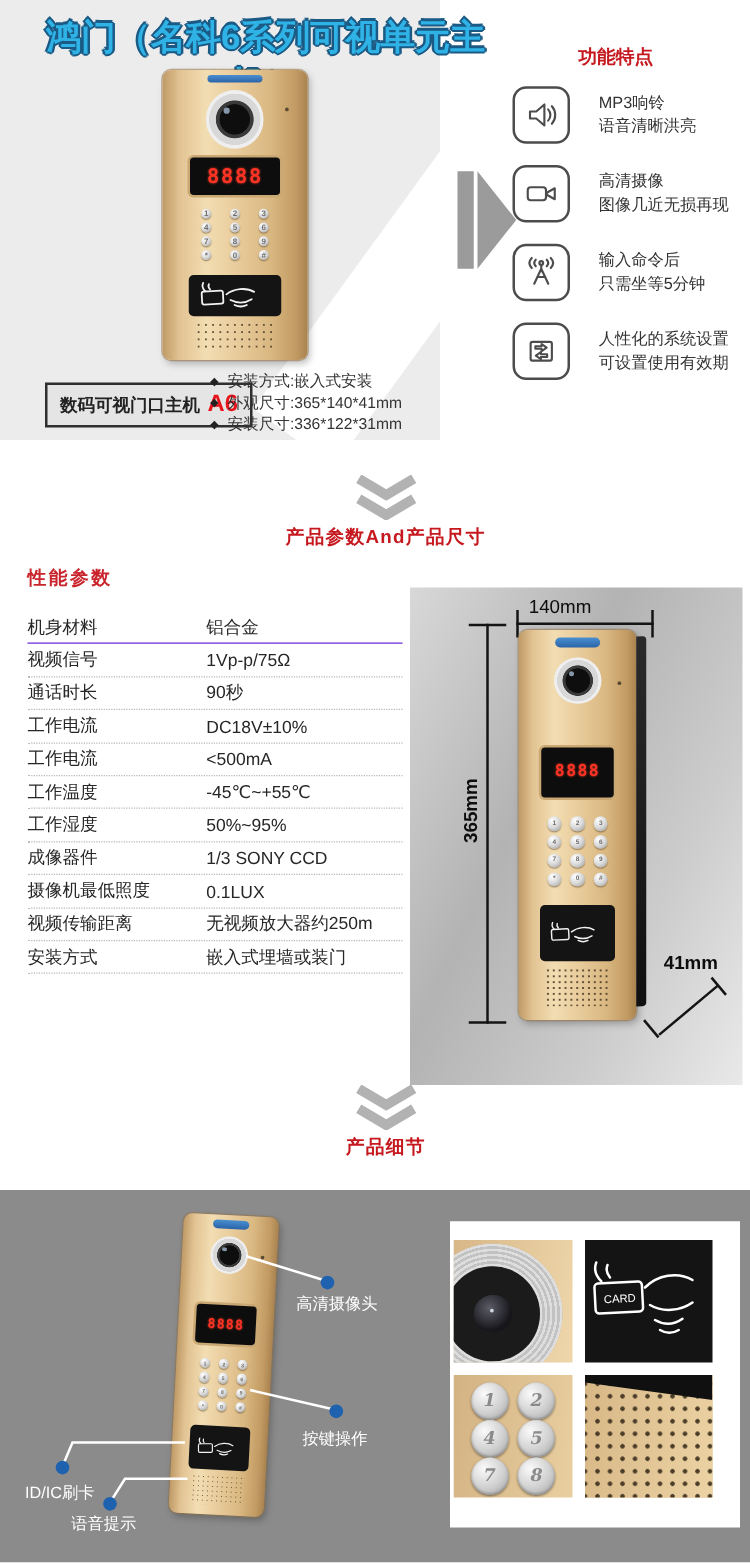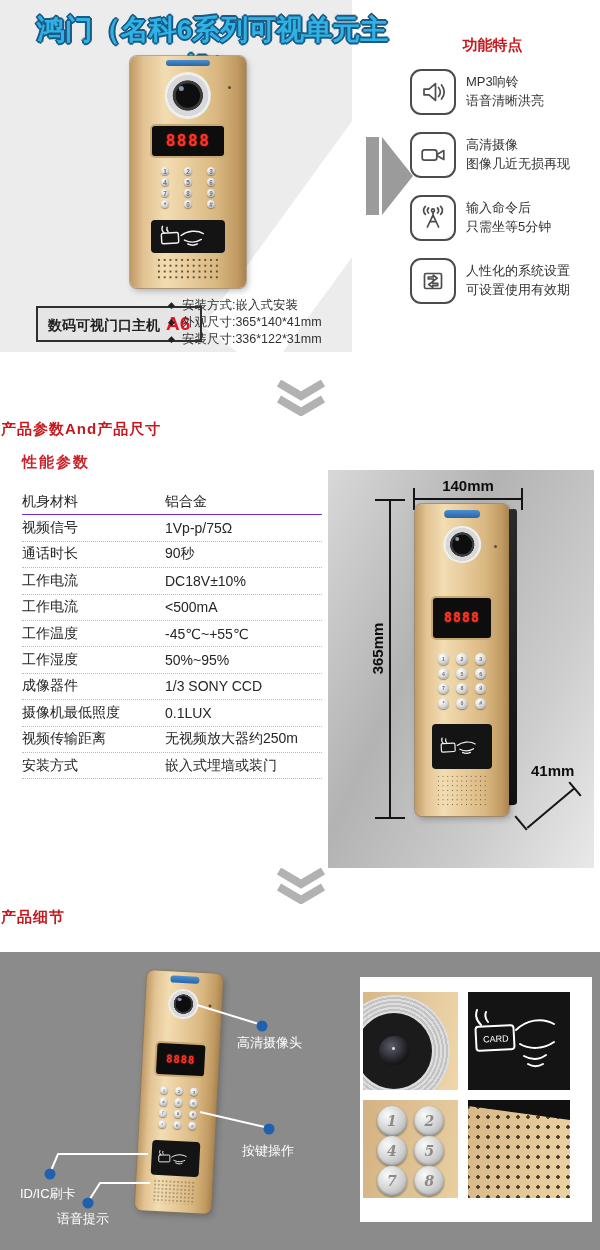--- a/index.html
+++ b/index.html
@@ -62,47 +62,47 @@
   .bullets .diamond{font-size:9px;color:#222;margin-right:7px}
 
   
   .arrow-bar{left:366px;top:137px;width:13px;height:78px;background:#9b9b9b}
   .arrow-tri{left:382px;top:137px;width:0;height:0;border-left:31px solid #9b9b9b;
        border-top:39px solid transparent;border-bottom:39px solid transparent}
 
   
   .features{left:410px;top:36px;width:190px}
   .features h3{margin:0 0 14px 0;text-align:center;width:165px;font-size:15px;color:#c5191f}
-  .f-row{display:flex;align-items:center;gap:10px;margin-bottom:17px}
+  .f-row{display:flex;align-items:center;gap:23px;margin-bottom:17px}
   .ficon{flex:0 0 46px;width:46px;height:46px;border:2px solid #4c4c4c;border-radius:11px;
        display:flex;align-items:center;justify-content:center;background:#fff;box-sizing:border-box}
   .ficon svg{stroke:#4c4c4c;fill:none;stroke-width:1.7;stroke-linejoin:round;stroke-linecap:round}
   .f-text{font-size:13px;line-height:1.45;color:#333;white-space:nowrap}
 
   
-  .sep{left:1px;right:0;text-align:left}
+  .sep{left:17px;right:0;text-align:center}
   #sep1{top:380px}#sep2{top:868px}
   .sep .txt{margin-top:4px;font-size:15px;font-weight:bold;color:#c5191f;letter-spacing:1px}
   .chev{display:block;margin:0 auto}
   .chev path{fill:none;stroke:#b2b2b2;stroke-width:8}
 
   
   .spec-title{left:22px;top:453px;font-size:15px;font-weight:bold;color:#c9242b;letter-spacing:2px}
   .spec-table{left:22px;top:489px;width:300px}
   .trow{display:flex;align-items:center;height:25.4px;border-bottom:1px dotted #b9b9b9;
        font-size:14px;color:#262626}
   .trow:first-child{border-bottom:1px solid #6d28d9}
   .trow .lab{width:143px}
   .trow .val{flex:1}
 
   
   .photo{left:328px;top:470px;width:266px;height:398px;overflow:hidden;
        background:linear-gradient(115deg,#d8d8d8 0%,#b3b3b3 38%,#cdcdcd 72%,#e9e9e9 100%)}
   .photo>*{position:absolute}
-  .dim-w-label{left:95px;top:7px;width:90px;text-align:center;font-size:15px;font-weight:bold;color:#0d0d0d}
+  .dim-w-label{left:95px;top:7px;width:90px;text-align:left;font-size:15px;font-weight:normal;color:#0d0d0d}
   .dim-w-line{left:85px;top:28px;width:110px;height:2px;background:#141414}
   .dim-w-line::before,.dim-w-line::after{content:'';position:absolute;top:-10px;width:2px;height:22px;background:#141414}
   .dim-w-line::before{left:0}.dim-w-line::after{right:0}
   .dim-h-line{left:61px;top:29px;width:2px;height:320px;background:#141414}
   .dim-h-line::before,.dim-h-line::after{content:'';position:absolute;left:-14px;width:30px;height:2px;background:#141414}
   .dim-h-line::before{top:0}.dim-h-line::after{bottom:0}
   .dim-h-label{left:14px;top:170px;width:70px;text-align:center;font-size:15px;font-weight:bold;
        color:#0d0d0d;transform:rotate(-90deg)}
   .dim-d-label{left:203px;top:292px;font-size:15px;font-weight:bold;color:#0d0d0d}
   .depth-line{left:192px;top:337px;width:62px;height:2px;background:#141414;transform:rotate(-40deg)}

